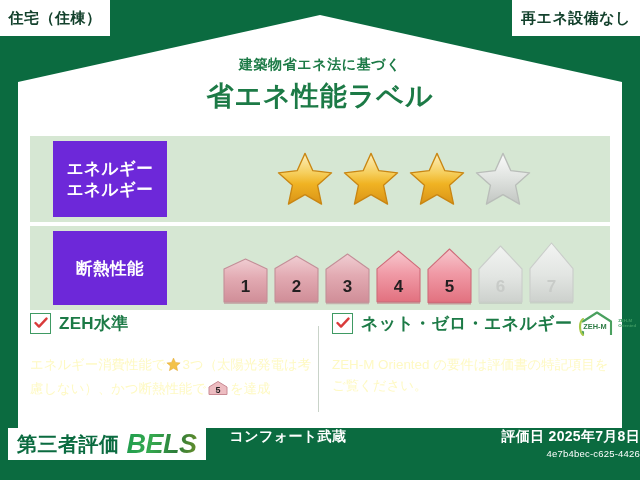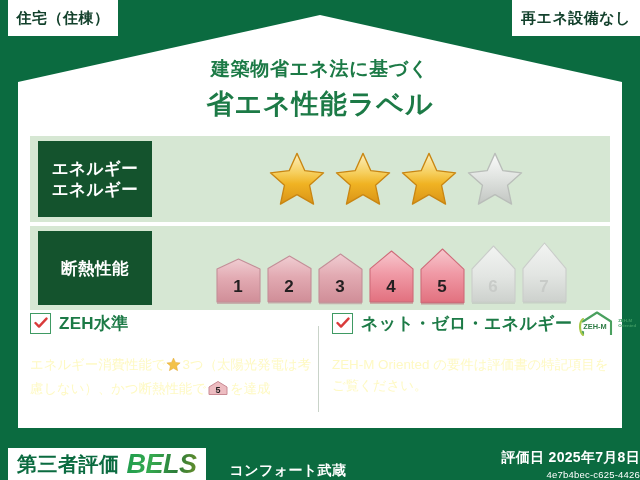--- a/index.html
+++ b/index.html
@@ -25,21 +25,20 @@
     background: #ffffff;
     color: #13412c;
     font-size: 15px;
     font-weight: bold;
     letter-spacing: 0.5px;
     display: flex;
     align-items: center;
     justify-content: center;
     height: 36px;
     z-index: 6;
-    margin-left: 8px;
   }
   #tag-left  { left: 0;  width: 110px; }
   #tag-right { right: 0; width: 128px; text-align: center; }
 
   
   #house {
     position: absolute;
     left: 0; top: 0;
     width: 640px; height: 480px;
     z-index: 2;
@@ -56,21 +55,21 @@
   }
 
   #title-block {
     position: absolute;
     left: 0; top: 56px;
     width: 640px;
     text-align: center;
     color: #1c7a46;
   }
   #title-sub {
-    font-size: 19px;
+    font-size: 14px;
     font-weight: bold;
     letter-spacing: 0.6px;
   }
   #title-main {
     font-size: 27px;
     font-weight: bold;
     letter-spacing: 1px;
     margin-top: 4px;
   }
 
@@ -91,23 +90,23 @@
   #row-energy { top: 0;   height: 86px; }
   #row-insul  { top: 90px; height: 84px; }
   .row-sep {
     position: absolute;
     left: 0; top: 86px;
     width: 580px; height: 4px;
     background: #ffffff;
   }
   .row-label {
     width: 114px;
-    margin-left: 8px;
+    margin-left: 23px;
     height: calc(100% - 10px);
-    background: #14532d;
+    background: #6d28d9;
     color: #ffffff;
     font-size: 16.5px;
     font-weight: bold;
     line-height: 1.25;
     display: flex;
     flex-direction: column;
     align-items: center;
     justify-content: center;
     letter-spacing: 0.5px;
     text-align: center;
@@ -204,21 +203,21 @@
     margin: 0 1px;
   }
 
   
   #footer {
     position: absolute;
     left: 0; bottom: 0;
     width: 640px; height: 52px;
     z-index: 5;
     display: flex;
-    align-items: flex-end;
+    align-items: flex-start;
   }
   #bels-box {
     margin-left: 8px;
     background: #ffffff;
     height: 32px;
     padding: 0 9px;
     display: flex;
     align-items: center;
   }
   #bels-jp {

